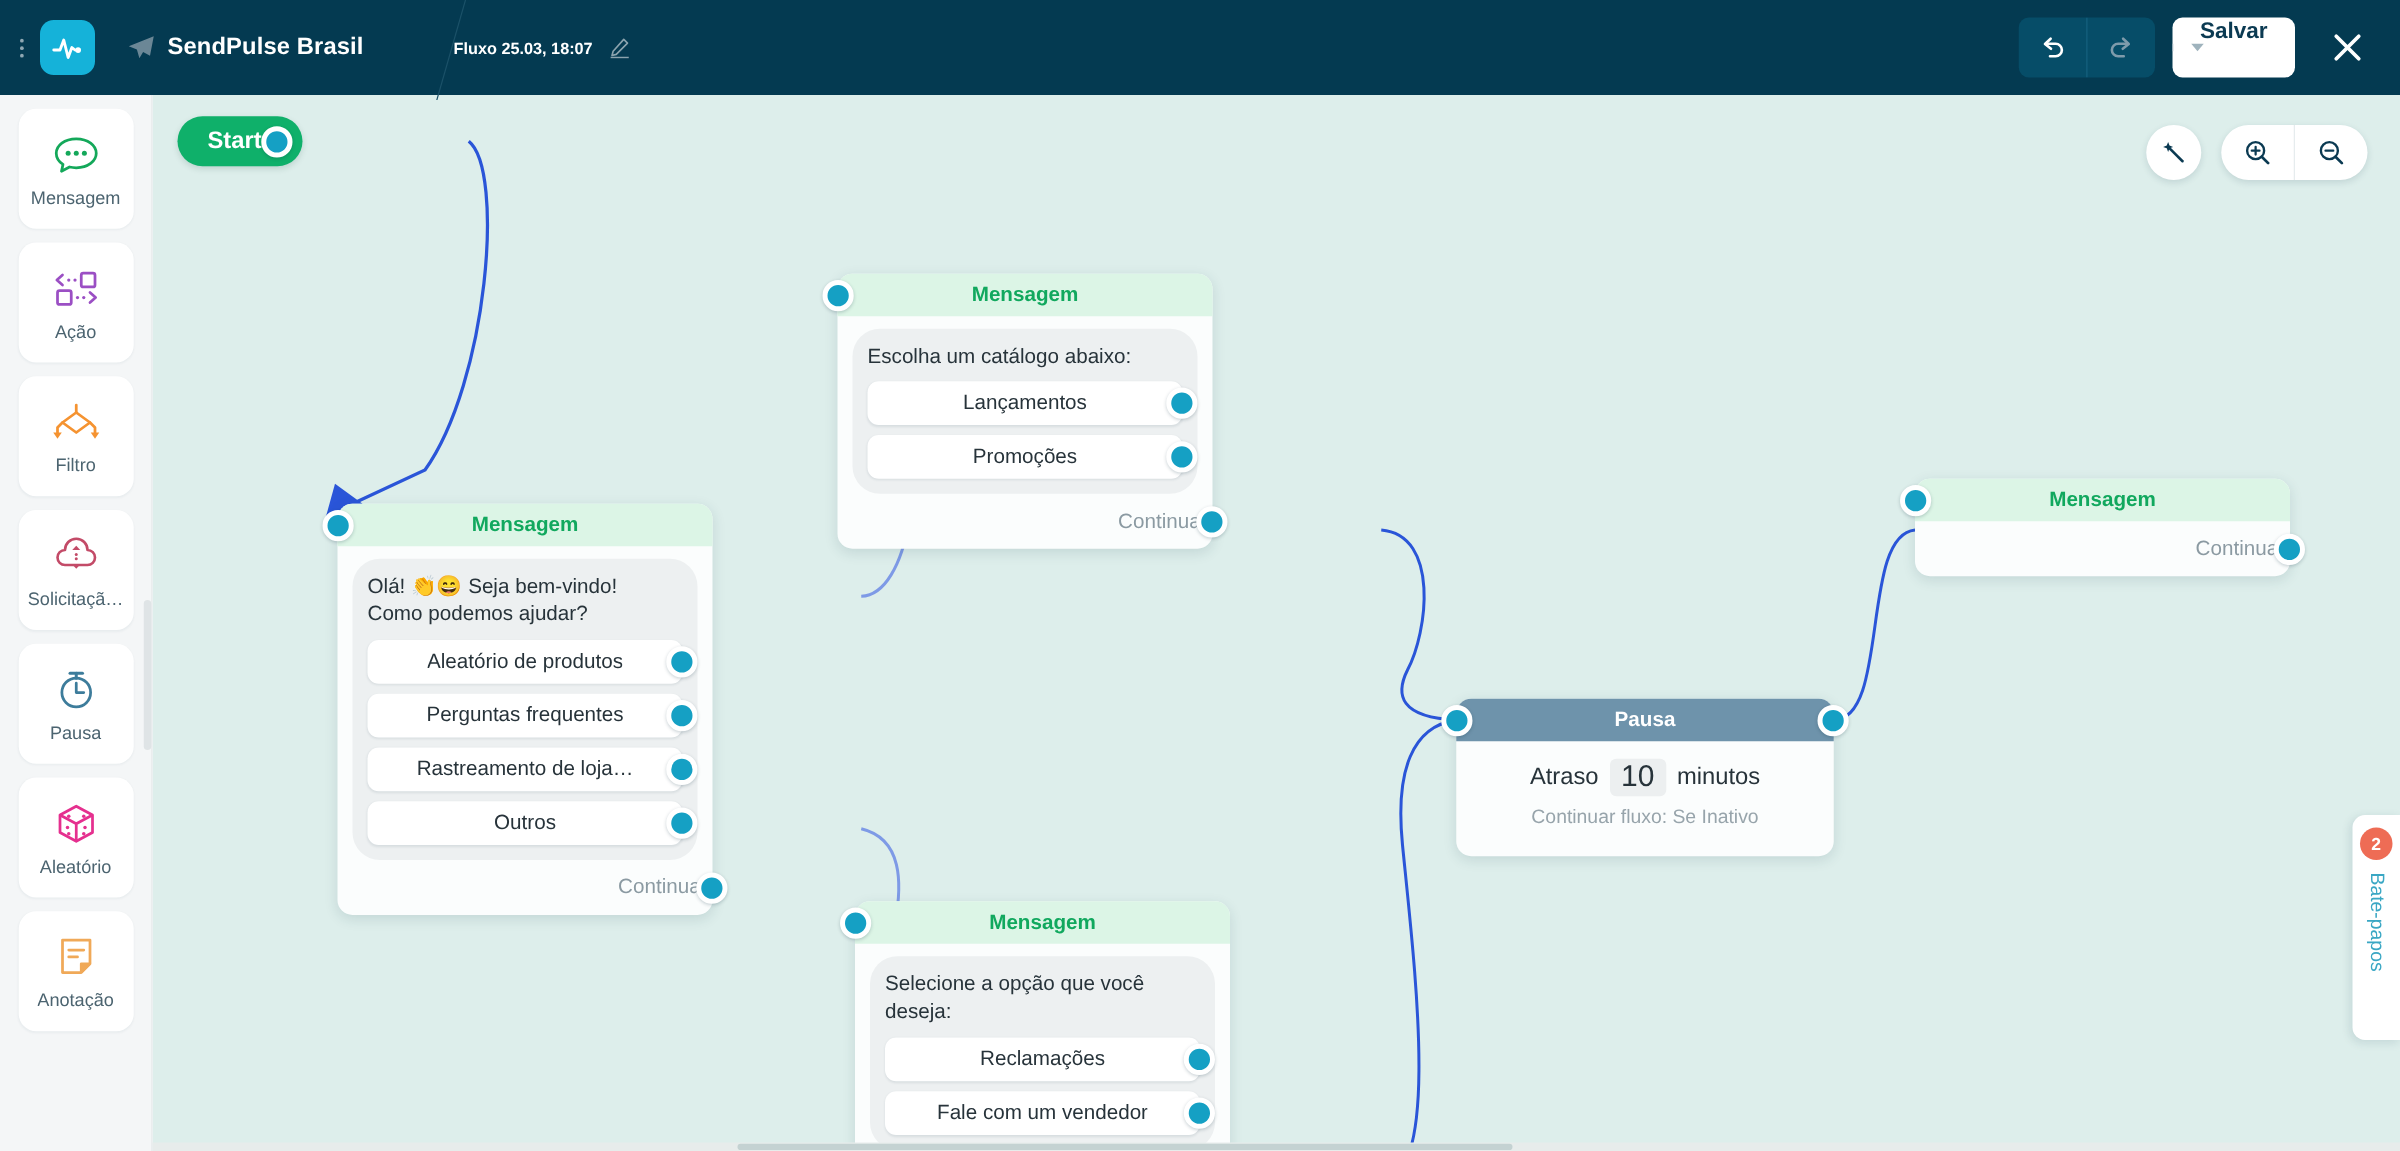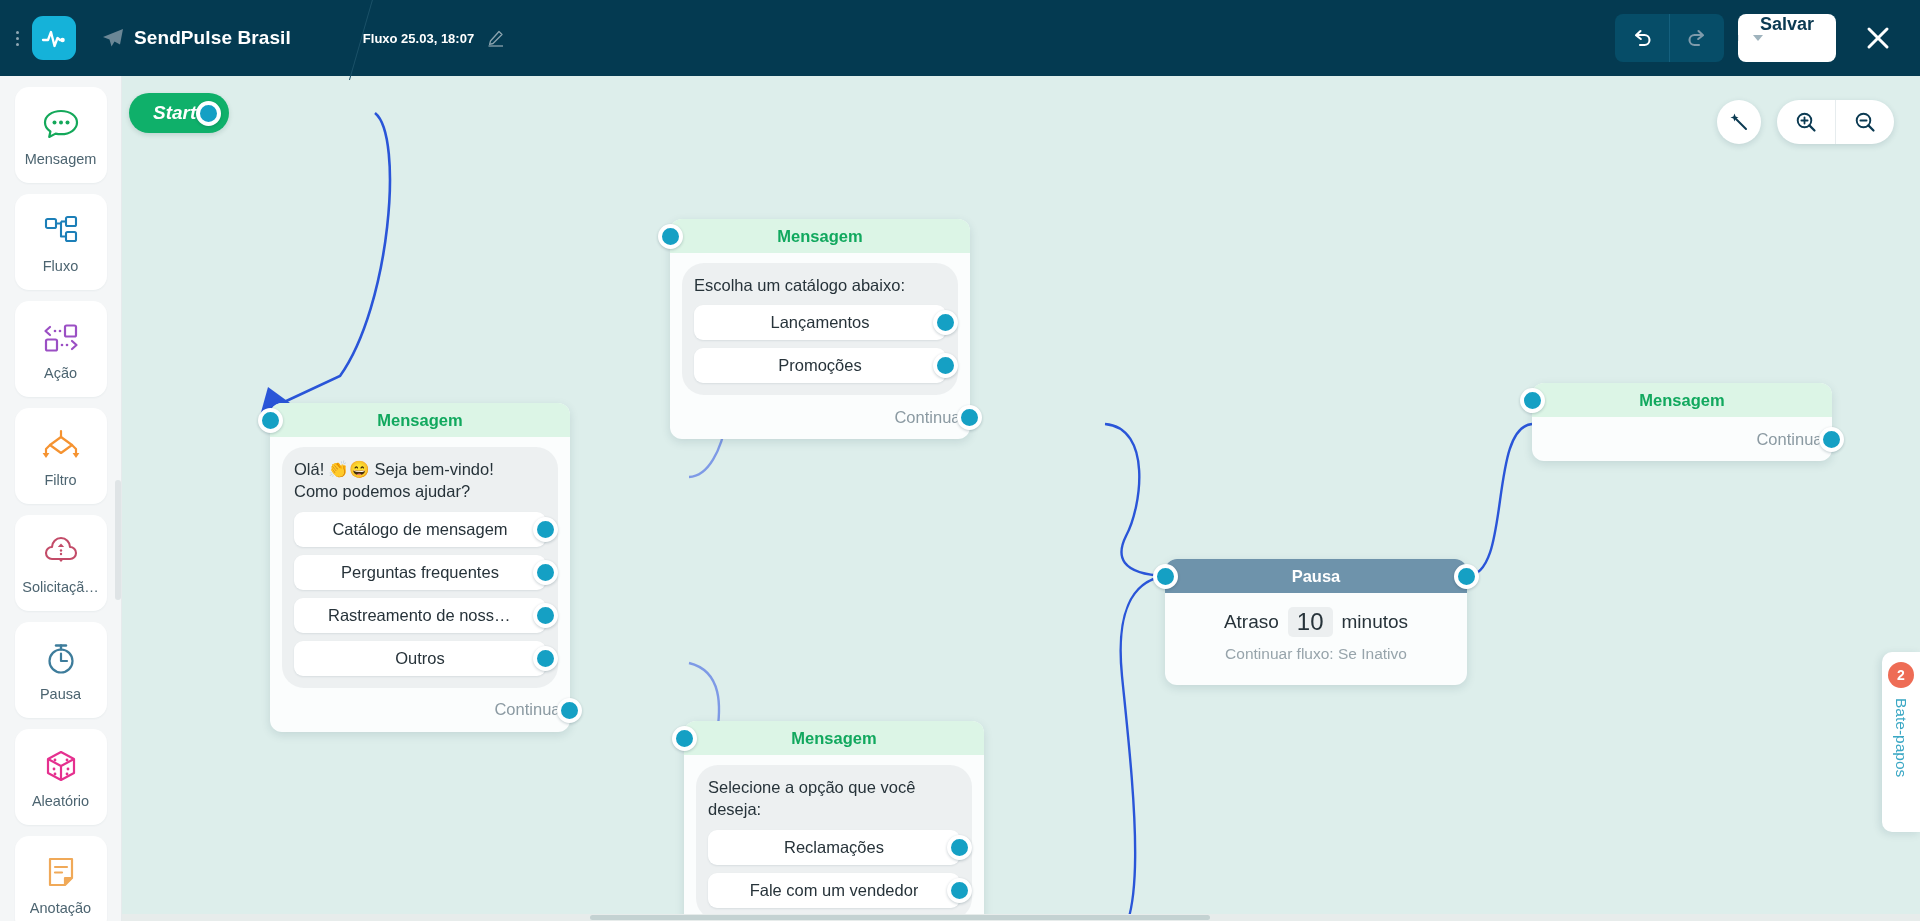--- a/index.html
+++ b/index.html
@@ -114,26 +114,25 @@
   
   .canvas {
     position:absolute; top:76px; left:122px;
     width: 1798px; height: 845px;
     background:#ddeeeb; overflow:hidden;
   }
   .edges { position:absolute; inset:0; width:1798px; height:845px; pointer-events:none; }
 
   
   .start-pill {
-    position:absolute; left:7px; top:17px;
+    position:absolute; left:20px; top:17px;
     height:40px; padding: 0 8px 0 24px;
     background:#0fb06a; border-radius:21px;
     display:flex; align-items:center; gap:0; cursor:pointer;
     box-shadow: 0 2px 5px rgba(10,60,45,.15);
-    font-style: italic;
   }
   .start-pill .txt { color:#fff; font-size:19px; font-weight:700; }
   .port {
     width:25px; height:25px; border-radius:50%;
     background:#15a0c4; border:4px solid #ffffff;
     box-shadow: 0 1px 3px rgba(0,40,60,.22);
     flex: 0 0 auto;
   }
 
   
@@ -308,32 +307,20 @@
         <svg width="38" height="32" viewBox="0 0 38 32">
           <path d="M19 3 C9.6 3 3 8.3 3 14.6 C3 18.2 5.1 21.4 8.4 23.5 L7.2 29 L13.6 25.6 C15.3 26 17.1 26.2 19 26.2 C28.4 26.2 35 20.9 35 14.6 C35 8.3 28.4 3 19 3 Z" fill="none" stroke="#14a85a" stroke-width="2.2" stroke-linejoin="round"></path>
           <circle cx="12.5" cy="14.5" r="2" fill="#14a85a"></circle>
           <circle cx="19" cy="14.5" r="2" fill="#14a85a"></circle>
           <circle cx="25.5" cy="14.5" r="2" fill="#14a85a"></circle>
         </svg>
       </span>
       <span class="lbl">Mensagem</span>
     </div>
 
-    <div class="side-item">
-      <span class="ico">
-        <svg width="38" height="32" viewBox="0 0 38 32">
-          <rect x="4" y="4" width="10" height="9" rx="1.6" fill="none" stroke="#1c7fb8" stroke-width="2.1"></rect>
-          <rect x="24" y="2" width="10" height="9" rx="1.6" fill="none" stroke="#1c7fb8" stroke-width="2.1"></rect>
-          <rect x="24" y="17" width="10" height="9" rx="1.6" fill="none" stroke="#1c7fb8" stroke-width="2.1"></rect>
-          <path d="M14 8.5 H19 V6.5 M19 8.5 V21.5 H24" fill="none" stroke="#1c7fb8" stroke-width="2.1" stroke-linejoin="round"></path>
-          <path d="M19 6.5 H24" fill="none" stroke="#1c7fb8" stroke-width="2.1"></path>
-        </svg>
-      </span>
-      <span class="lbl">Fluxo</span>
-    </div>
 
     <div class="side-item">
       <span class="ico">
         <svg width="40" height="32" viewBox="0 0 40 32">
           <path d="M9 5 L4.5 9 L9 13" fill="none" stroke="#9b4fc4" stroke-width="2.2" stroke-linecap="round" stroke-linejoin="round"></path>
           <circle cx="14" cy="9" r="1.3" fill="#9b4fc4"></circle>
             <circle cx="19" cy="9" r="1.3" fill="#9b4fc4"></circle>
           <rect x="24" y="3.5" width="11" height="11" rx="1.6" fill="none" stroke="#9b4fc4" stroke-width="2.2"></rect>
           <rect x="5" y="17.5" width="11" height="11" rx="1.6" fill="none" stroke="#9b4fc4" stroke-width="2.2"></rect>
           <circle cx="21" cy="23" r="1.3" fill="#9b4fc4"></circle>
@@ -438,29 +425,29 @@
     <div class="node" style="left:148px; top:327px; width:300px;">
       <div class="node-head msg">
         <span>Mensagem</span>
         <span class="port in-left"></span>
       </div>
       <div class="node-body">
         <div class="bubble">
           <div class="bub-text">Olá! 👏😄 Seja bem-vindo!
 Como podemos ajudar?</div>
           <div class="opt">
-            <span class="lbl">Catálogo de mensagem</span>
+            <span class="lbl">Aleatório de produtos</span>
             <span class="port"></span>
           </div>
           <div class="opt">
             <span class="lbl">Perguntas frequentes</span>
             <span class="port"></span>
           </div>
           <div class="opt">
-            <span class="lbl">Rastreamento de nossa…</span>
+            <span class="lbl">Rastreamento de loja…</span>
             <span class="port"></span>
           </div>
           <div class="opt">
             <span class="lbl">Outros</span>
             <span class="port"></span>
           </div>
         </div>
       </div>
       <div class="node-foot">
         <span class="lbl">Continuar</span>

